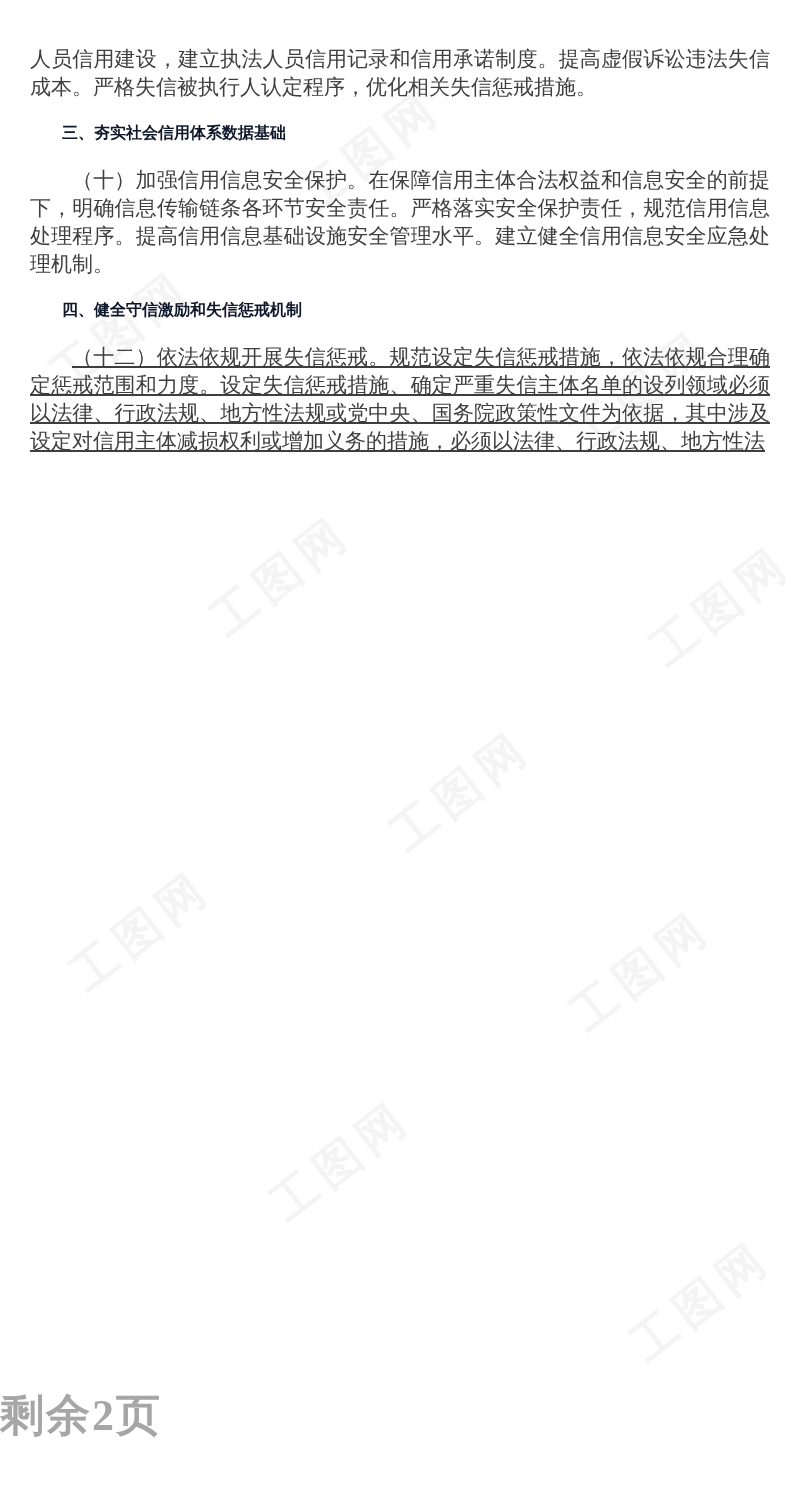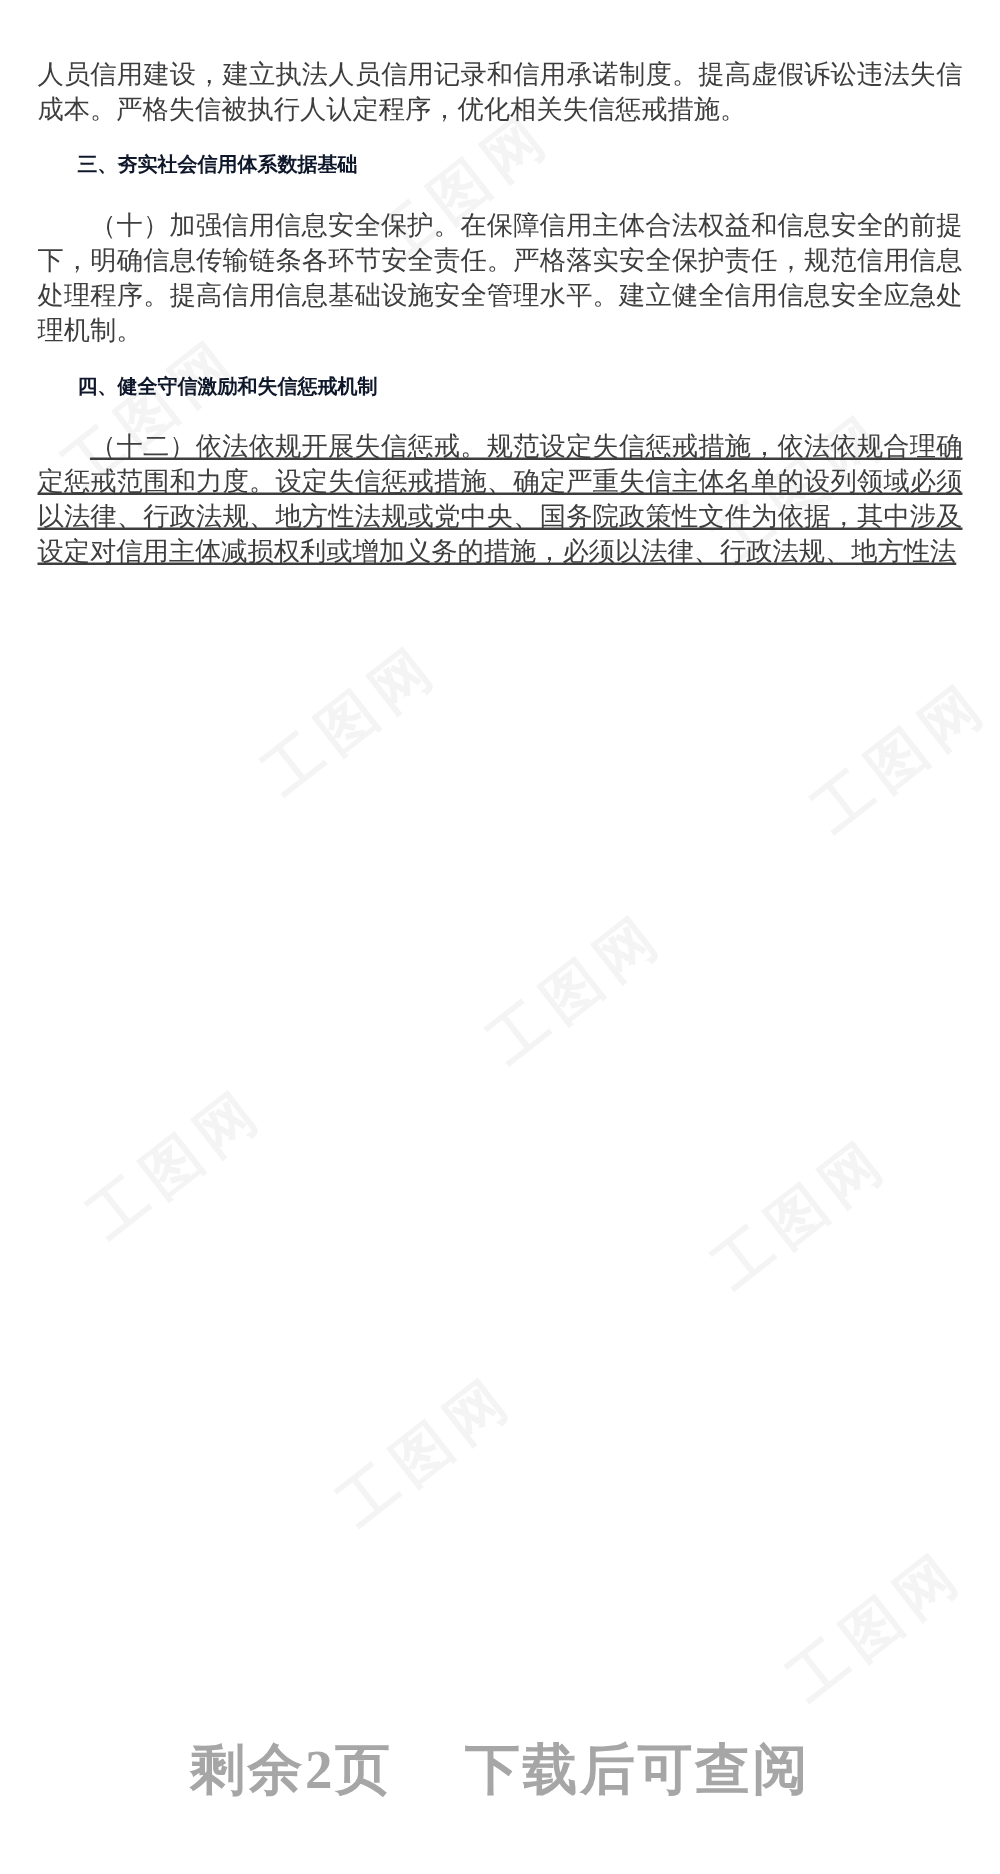--- a/index.html
+++ b/index.html
@@ -68,21 +68,20 @@
     text-decoration: underline;
   }
   
   .footer {
     position: absolute;
     left: 0;
     right: 0;
     top: 1386px;
     z-index: 1;
     display: flex;
-    justify-content: center;
     align-items: baseline;
     gap: 58px;
     font-family: "Liberation Serif", "DejaVu Serif", serif;
     font-weight: bold;
     font-size: 44px;
     color: #a6a6a6;
     letter-spacing: 2px;
   }
 </style>
 </head>
@@ -115,16 +114,15 @@
     <p>（十）加强信用信息安全保护。在保障信用主体合法权益和信息安全的前提下，明确信息传输链条各环节安全责任。严格落实安全保护责任，规范信用信息处理程序。提高信用信息基础设施安全管理水平。建立健全信用信息安全应急处理机制。</p>
 
     <div class="heading">四、健全守信激励和失信惩戒机制</div>
 
 
     <p>（十二）依法依规开展失信惩戒。规范设定失信惩戒措施，依法依规合理确定惩戒范围和力度。设定失信惩戒措施、确定严重失信主体名单的设列领域必须以法律、行政法规、地方性法规或党中央、国务院政策性文件为依据，其中涉及设定对信用主体减损权利或增加义务的措施，必须以法律、行政法规、地方性法</p>
   </div>
 
   <div class="footer">
     <span>剩余2页</span>
-    <span>下载后可查阅</span>
   </div>
 
 </div>
 
 </body></html>

